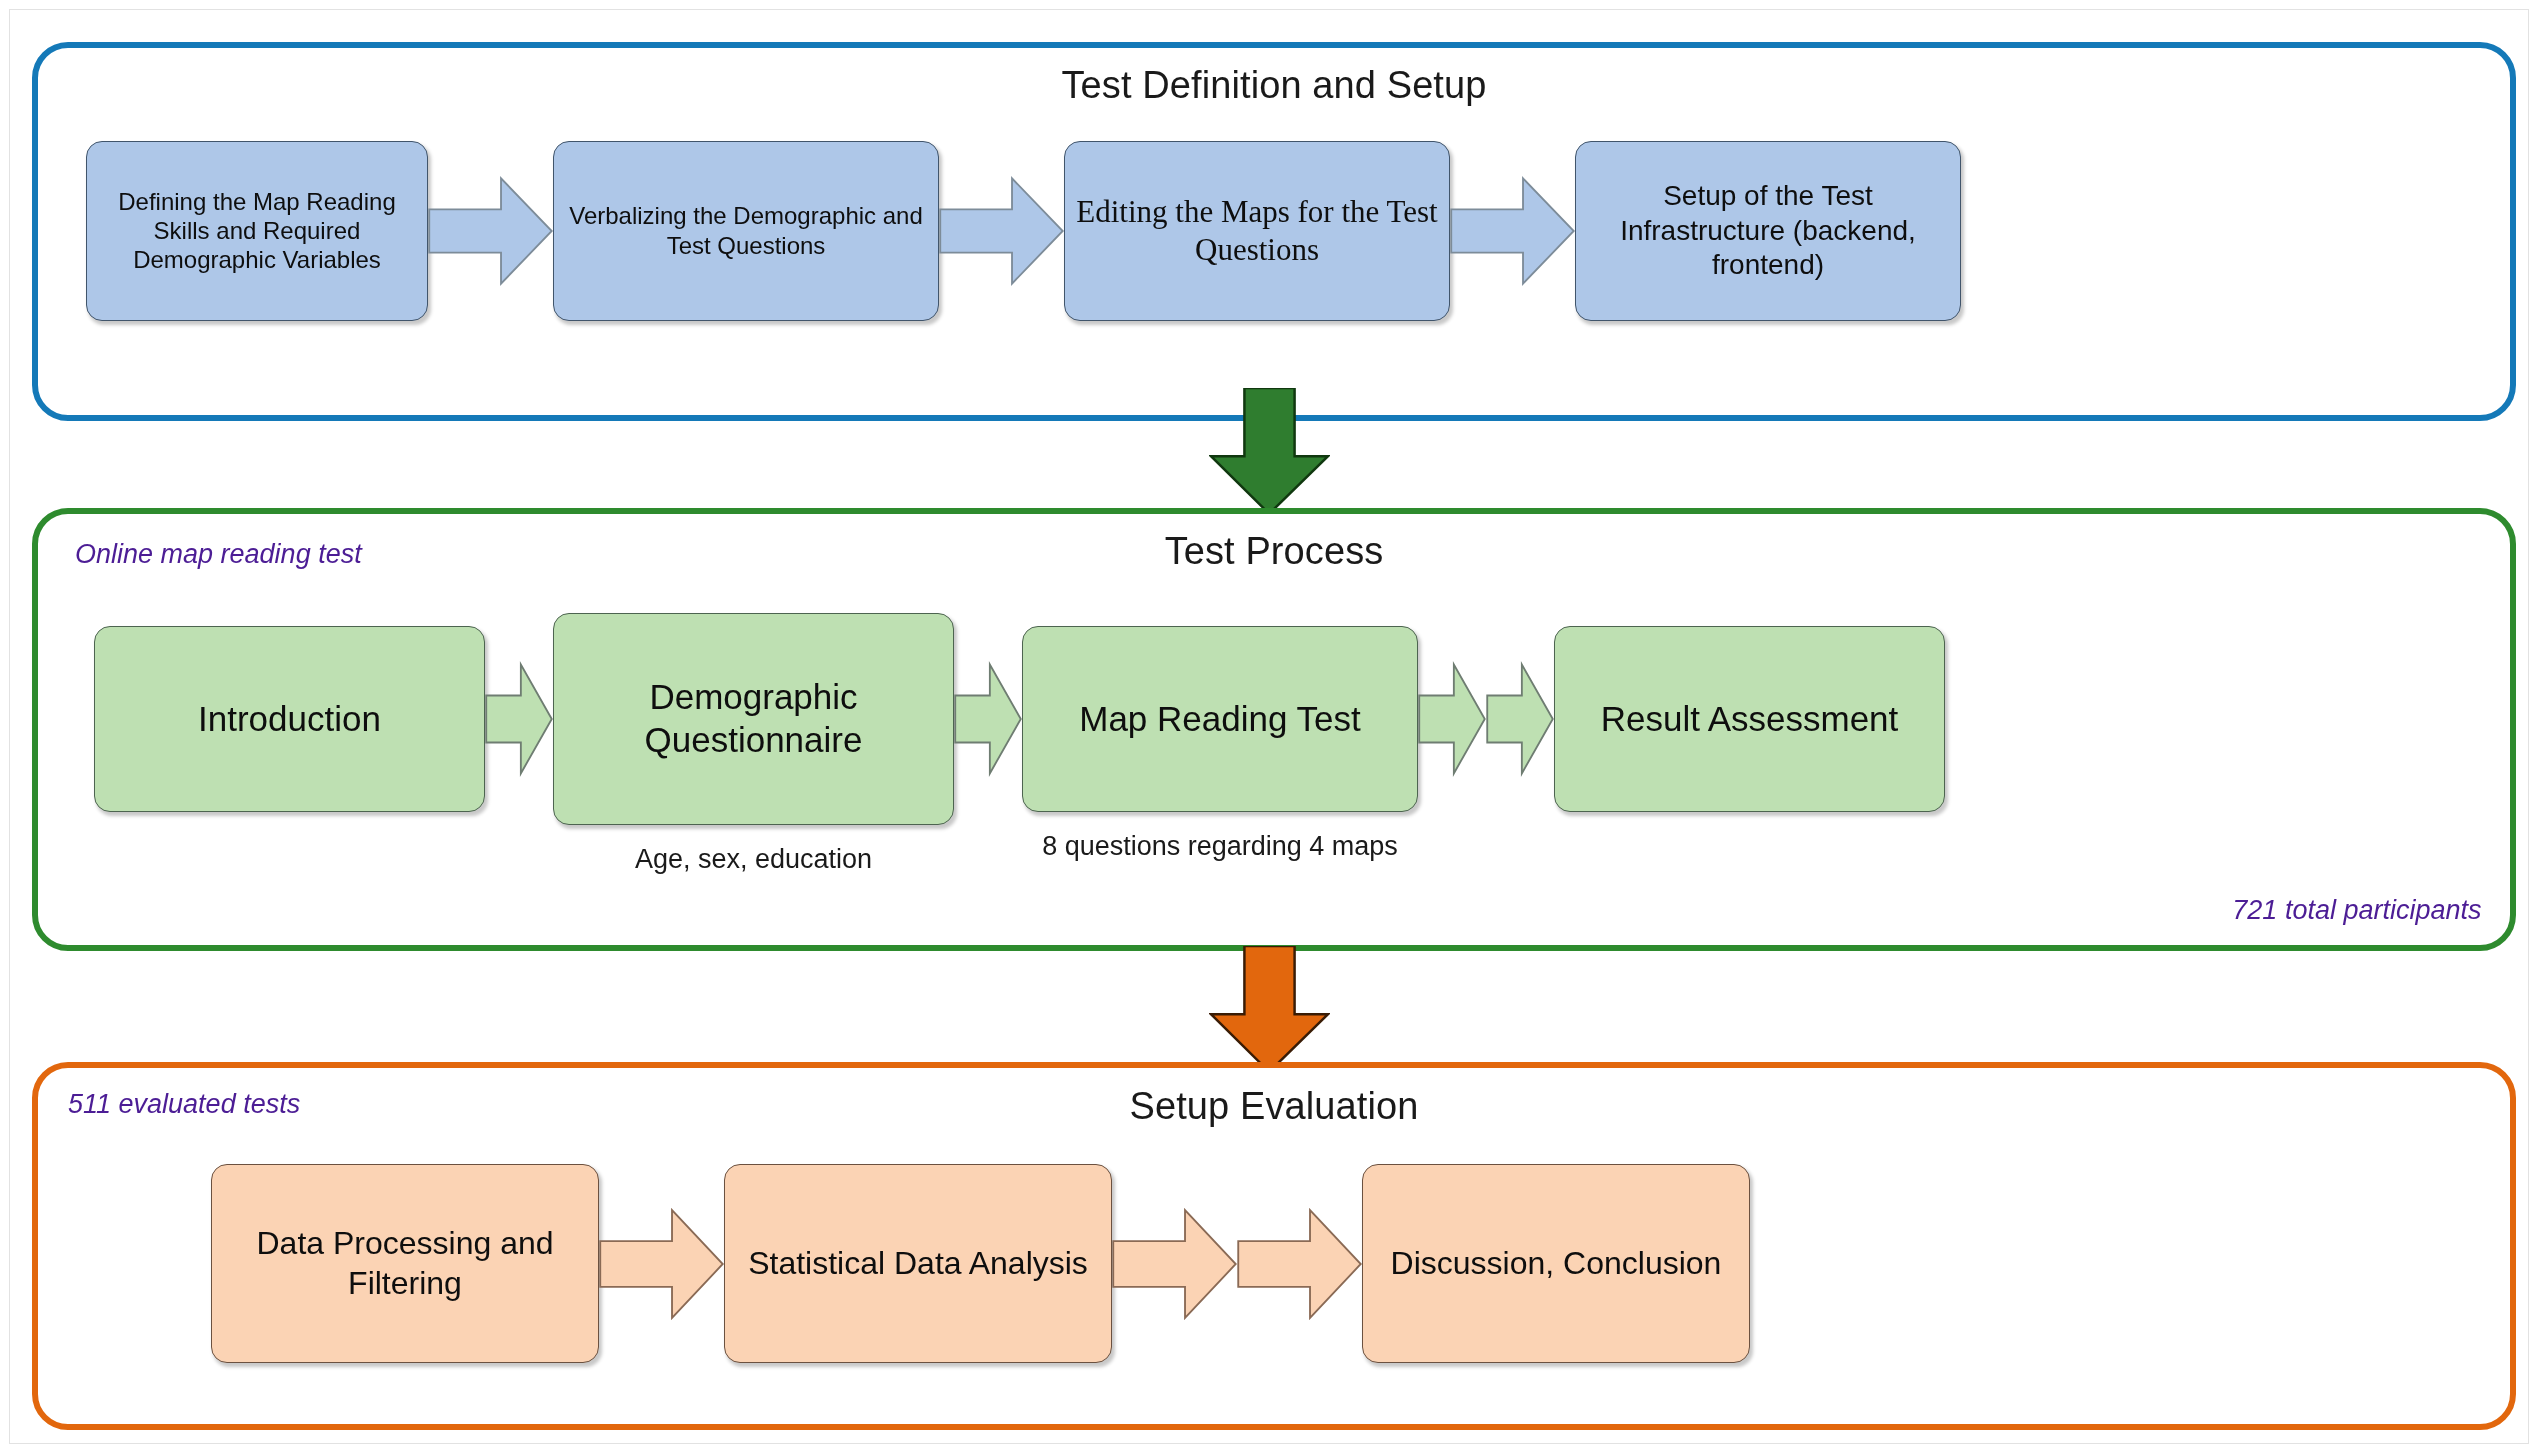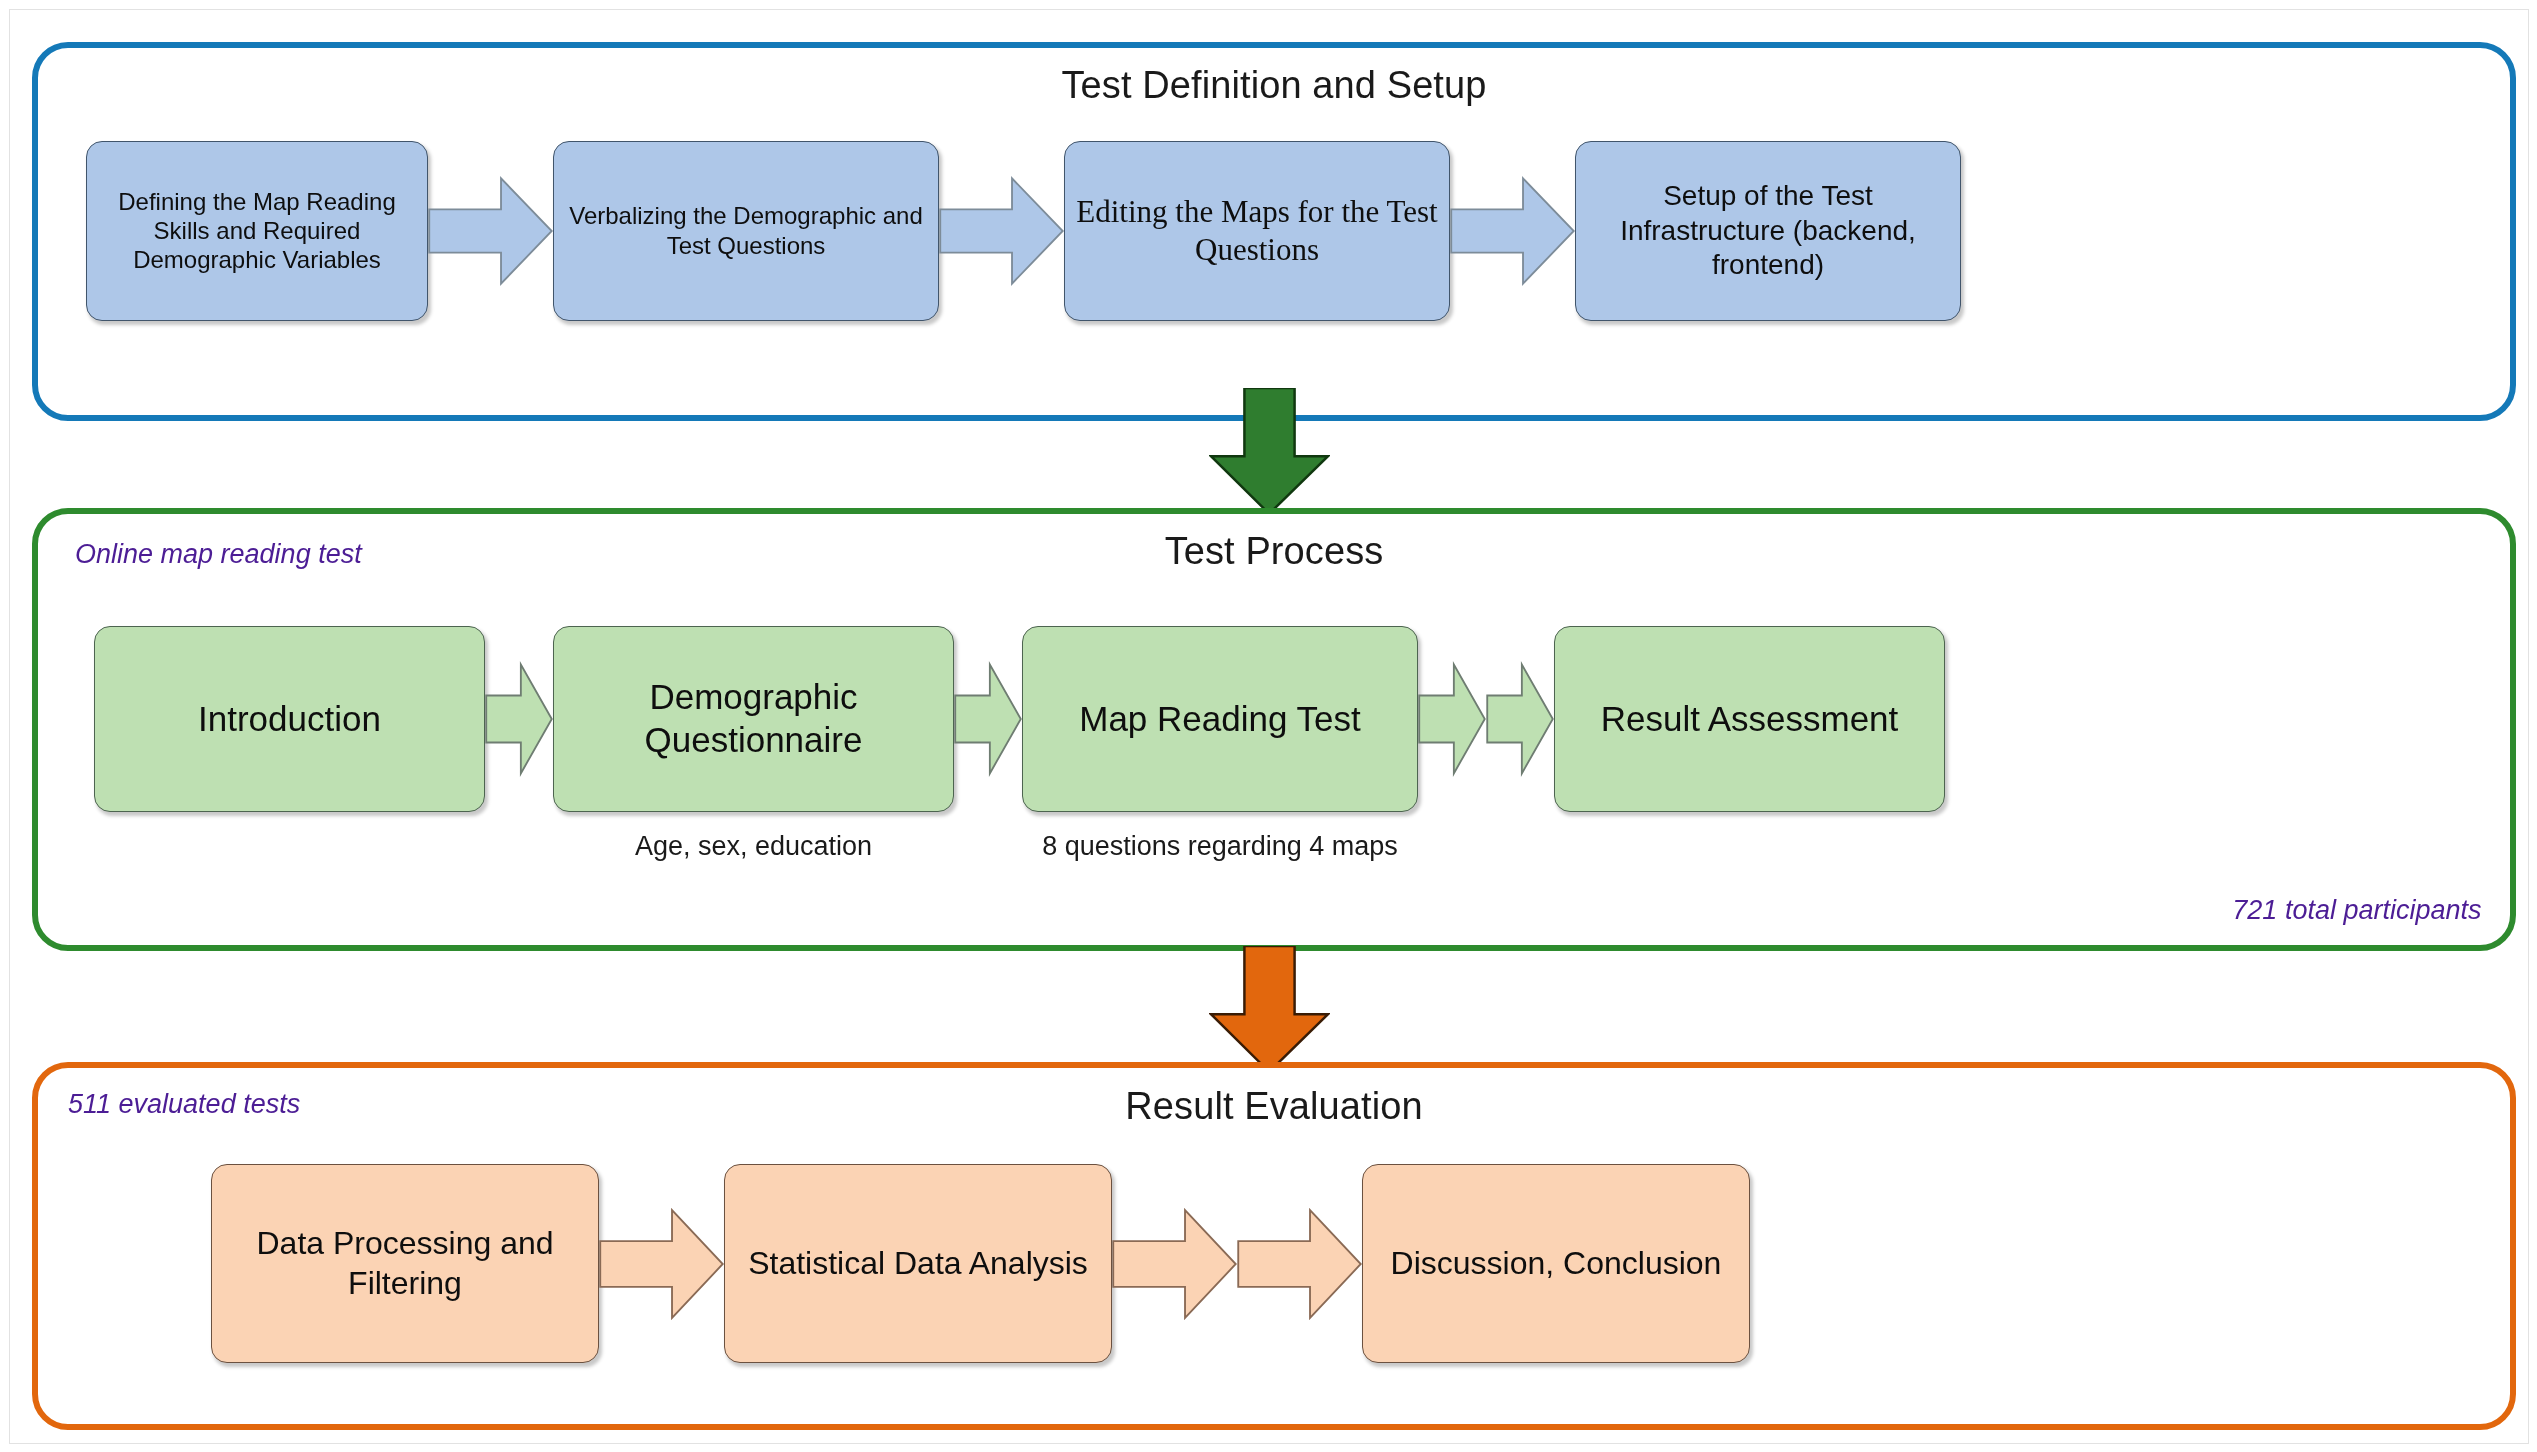--- a/index.html
+++ b/index.html
@@ -217,21 +217,21 @@
         <div class="step-box green-box" style="width:391px; height:186px;">Introduction</div>
       </div>
 
       <div class="arrow-h">
         <svg width="68" height="124" viewBox="0 0 110 200">
           <polygon points="2,62 58,62 58,12 108,100 58,188 58,138 2,138" fill="#bee0b2" stroke="#6f7d72" stroke-width="3"></polygon>
         </svg>
       </div>
 
       <div class="step-wrap">
-        <div class="step-box green-box" style="width:401px; height:186px;">Demographic Questionnaire</div>
+        <div class="step-box green-box" style="width:401px; height:212px;">Demographic Questionnaire</div>
         <div class="step-caption">Age, sex, education</div>
       </div>
 
       <div class="arrow-h">
         <svg width="68" height="124" viewBox="0 0 110 200">
           <polygon points="2,62 58,62 58,12 108,100 58,188 58,138 2,138" fill="#bee0b2" stroke="#6f7d72" stroke-width="3"></polygon>
         </svg>
       </div>
 
       <div class="step-wrap">
@@ -260,21 +260,21 @@
   </div>
 
   <div class="arrow-v" id="connector-process-eval">
     <svg width="121" height="127" viewBox="0 0 195 205">
       <polygon points="57,0 138,0 138,110 192,110 97,203 3,110 57,110" fill="#e2670d" stroke="#3a1c05" stroke-width="4"></polygon>
     </svg>
   </div>
 
   <div class="phase orange" id="phase-evaluation">
 
-    <div class="phase-title" id="title-evaluation">Result Evaluation</div>
+    <div class="phase-title" id="title-evaluation">Setup Evaluation</div>
 
     <div class="phase-note" id="note-eval-tl">511 evaluated tests</div>
 
     <div class="step-row" style="left:173px; top:96px; width:2147px; height:199px;">
 
       <div class="step-wrap">
         <div class="step-box peach-box" style="width:388px; height:199px;">Data Processing and Filtering</div>
       </div>
 
       <div class="arrow-h">

